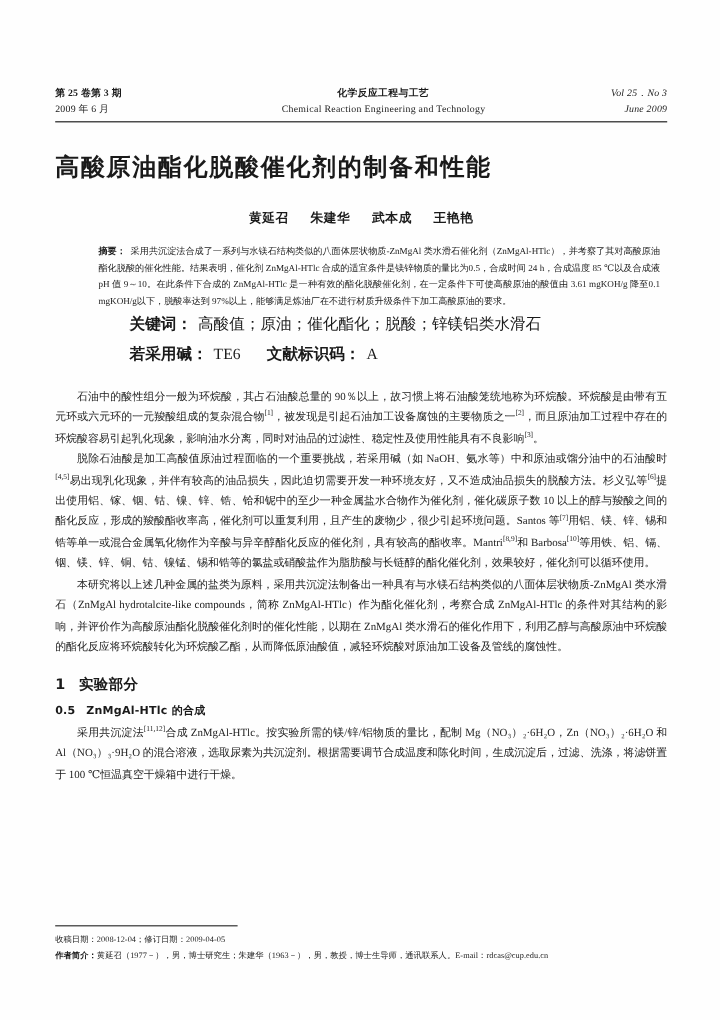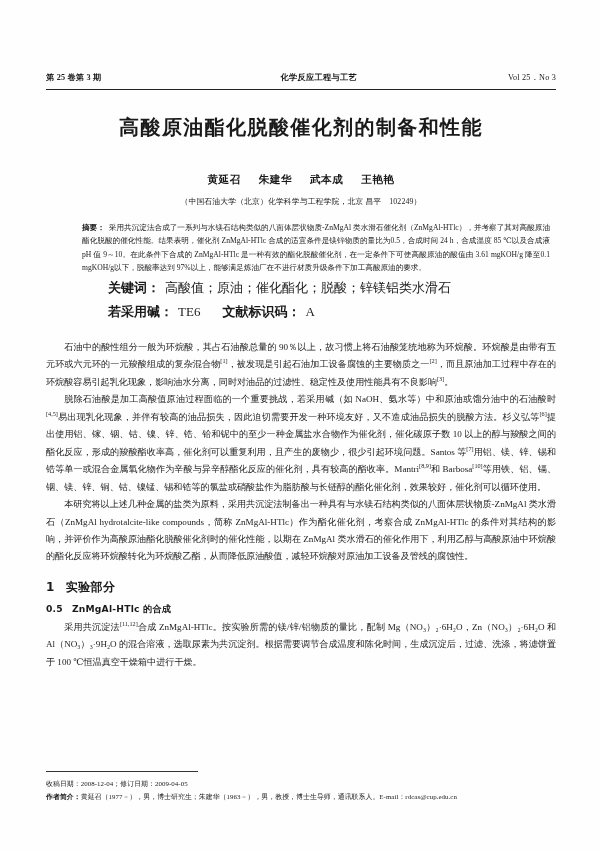--- a/index.html
+++ b/index.html
@@ -37,21 +37,21 @@
     line-height: 1.55;
   }
   .runhead-row {
     display: flex;
     align-items: baseline;
     justify-content: space-between;
     white-space: nowrap;
   }
   .rh-left { flex: 0 0 auto; font-weight: bold; letter-spacing: .2px; }
   .rh-center { flex: 1 1 auto; text-align: center; font-weight: bold; letter-spacing: .3px; margin-left: 28px; }
-  .rh-right { flex: 0 0 auto; letter-spacing: .2px; }
+  .rh-right { flex: 0 0 auto; letter-spacing: .2px; font-style: italic; }
   .runhead-row.second .rh-left { font-weight: normal; }
   .runhead-row.second .rh-center {
     font-weight: normal;
     font-family: "Liberation Serif", serif;
     letter-spacing: .25px;
   }
   .rule {
     border: 0;
     border-top: 1.1px solid #222;
     margin: 4px 0 0 0;
@@ -62,30 +62,29 @@
   .artnum {
     margin-top: 12px;
     font-size: 7.6px;
     font-weight: bold;
     letter-spacing: .2px;
   }
 
   
   .title {
     margin-top: 24px;
-    text-align: center;
     font-size: 20px;
     font-weight: bold;
     letter-spacing: 1.4px;
     font-family: "DejaVu Sans", "Liberation Sans", sans-serif;
   }
 
   
   .authors {
-    margin-top: 32px;
+    margin-top: 22px;
     text-align: center;
     font-size: 10.6px;
     font-weight: bold;
     letter-spacing: .5px;
   }
   .authors span { margin: 0 9px; }
   .affil {
     margin-top: 9px;
     text-align: center;
     font-size: 7.8px;
@@ -175,30 +174,34 @@
 
 <div class="page">
   <div class="content">
 
     <div class="runhead">
       <div class="runhead-row first">
         <div class="rh-left">第 25 卷第 3 期</div>
         <div class="rh-center">化学反应工程与工艺</div>
         <div class="rh-right">Vol 25．No 3</div>
       </div>
+      <div class="runhead-row second">
+        <div class="rh-left">2009 年 6 月</div>
+        <div class="rh-center">Chemical Reaction Engineering and Technology</div>
+        <div class="rh-right">June   2009</div>
+      </div>
       <hr class="rule">
     </div>
 
 
     <div class="title">高酸原油酯化脱酸催化剂的制备和性能</div>
 
     <div class="authors">
       <span>黄延召</span><span>朱建华</span><span>武本成</span><span>王艳艳</span>
     </div>
-    <div class="affil">（中国石油大学（北京）化学科学与工程学院，北京 昌平　102249）</div>
 
     <div class="absblock">
       <span class="lead">摘要：</span><span>采用共沉淀法合成了一系列与水镁石结构类似的八面体层状物质-ZnMgAl 类水滑石催化剂（ZnMgAl-HTlc），并考察了其对高酸原油酯化脱酸的催化性能。结果表明，催化剂 ZnMgAl-HTlc 合成的适宜条件是镁锌物质的量比为0.5，合成时间 24 h，合成温度 85 ℃以及合成液 pH 值 9～10。在此条件下合成的 ZnMgAl-HTlc 是一种有效的酯化脱酸催化剂，在一定条件下可使高酸原油的酸值由 3.61 mgKOH/g 降至0.1 mgKOH/g以下，脱酸率达到 97%以上，能够满足炼油厂在不进行材质升级条件下加工高酸原油的要求。</span>
       <div class="kw">
         <span class="lead">关键词：</span><span>高酸值；原油；催化酯化；脱酸；锌镁铝类水滑石</span>
       </div>
       <div class="clc">
         <span class="lead">若采用碱：</span><span>TE6</span><span class="gap"></span><span class="lead">文献标识码：</span><span>A</span>
       </div>
     </div>

